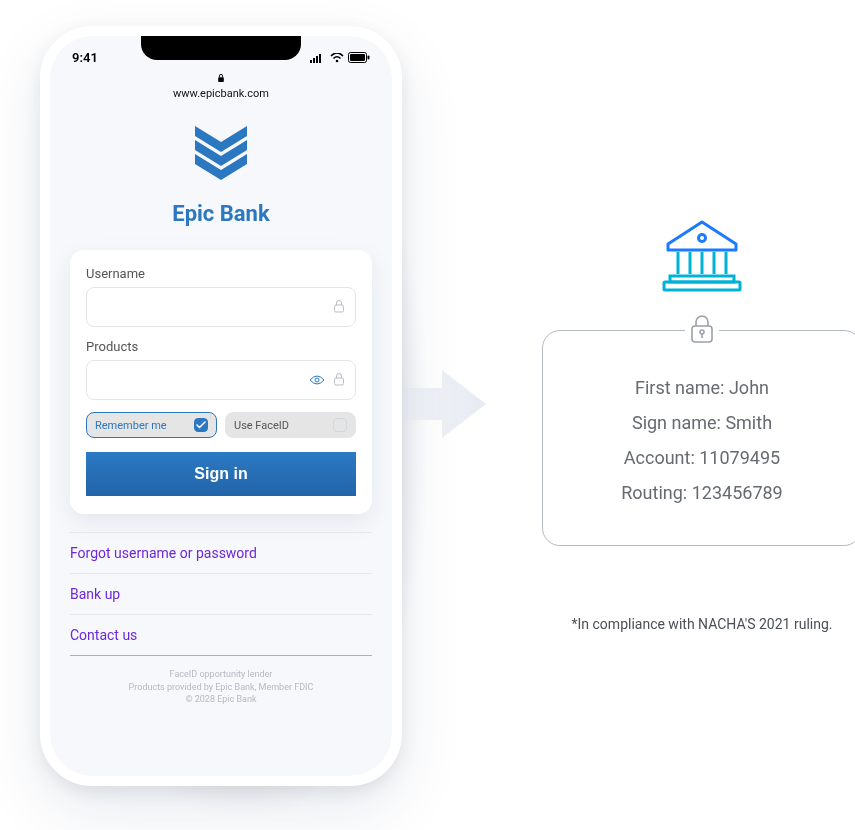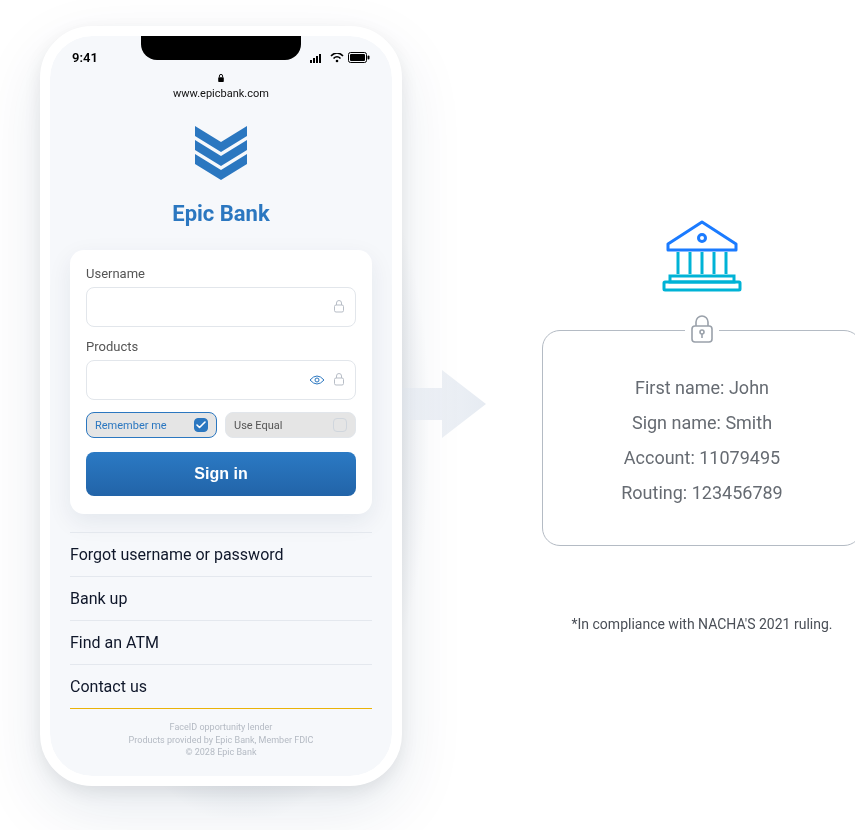--- a/index.html
+++ b/index.html
@@ -143,33 +143,33 @@
   }
   .chkbox.on { background: #2b77c0; border-color: #2b77c0; color: #fff; }
   .signin-btn {
     width: 100%;
     height: 44px;
     margin-top: 14px;
     background: #2264a8;
     background: linear-gradient(#2b7ac4,#2264a8);
     color: #fff;
     border: none;
-    border-radius: 8px;
+    border-radius: 0;
     font-size: 16px;
     font-weight: 600;
     cursor: pointer;
   }
   .links {
     margin: 18px 20px 0;
   }
   .link-row {
     border-top: 1px solid #e4e8ee;
     padding: 12px 0;
-    font-size: 16px;
-    color: #0f172a;
+    font-size: 14px;
+    color: #6d28d9;
   }
   .link-row:last-child { border-bottom: 1px solid #eab308; }
   .footer {
     text-align: center;
     font-size: 9px;
     line-height: 1.4;
     color: #b4bac3;
     margin-top: 12px;
   }
 
@@ -303,32 +303,31 @@
           <div class="opts">
             <div class="chip active">
               <span>Remember me</span>
               <span class="chkbox on">
                 <svg width="10" height="8" viewBox="0 0 10 8">
                     <path d="M1 4 L3.5 6.5 L9 1" stroke="#fff" stroke-width="1.6" fill="none" stroke-linecap="round" stroke-linejoin="round"></path>
                   </svg>
               </span>
             </div>
             <div class="chip">
-              <span>Use Equal</span>
+              <span>Use FaceID</span>
               <span class="chkbox"></span>
             </div>
           </div>
 
           <button class="signin-btn">Sign in</button>
         </div>
 
         <div class="links">
           <div class="link-row">Forgot username or password</div>
           <div class="link-row">Bank up</div>
-          <div class="link-row">Find an ATM</div>
           <div class="link-row">Contact us</div>
         </div>
 
         <div class="footer">
           <div>FaceID opportunity lender</div>
           <div>Products provided by Epic Bank, Member FDIC</div>
           <div>© 2028 Epic Bank</div>
         </div>
 
       </div>

